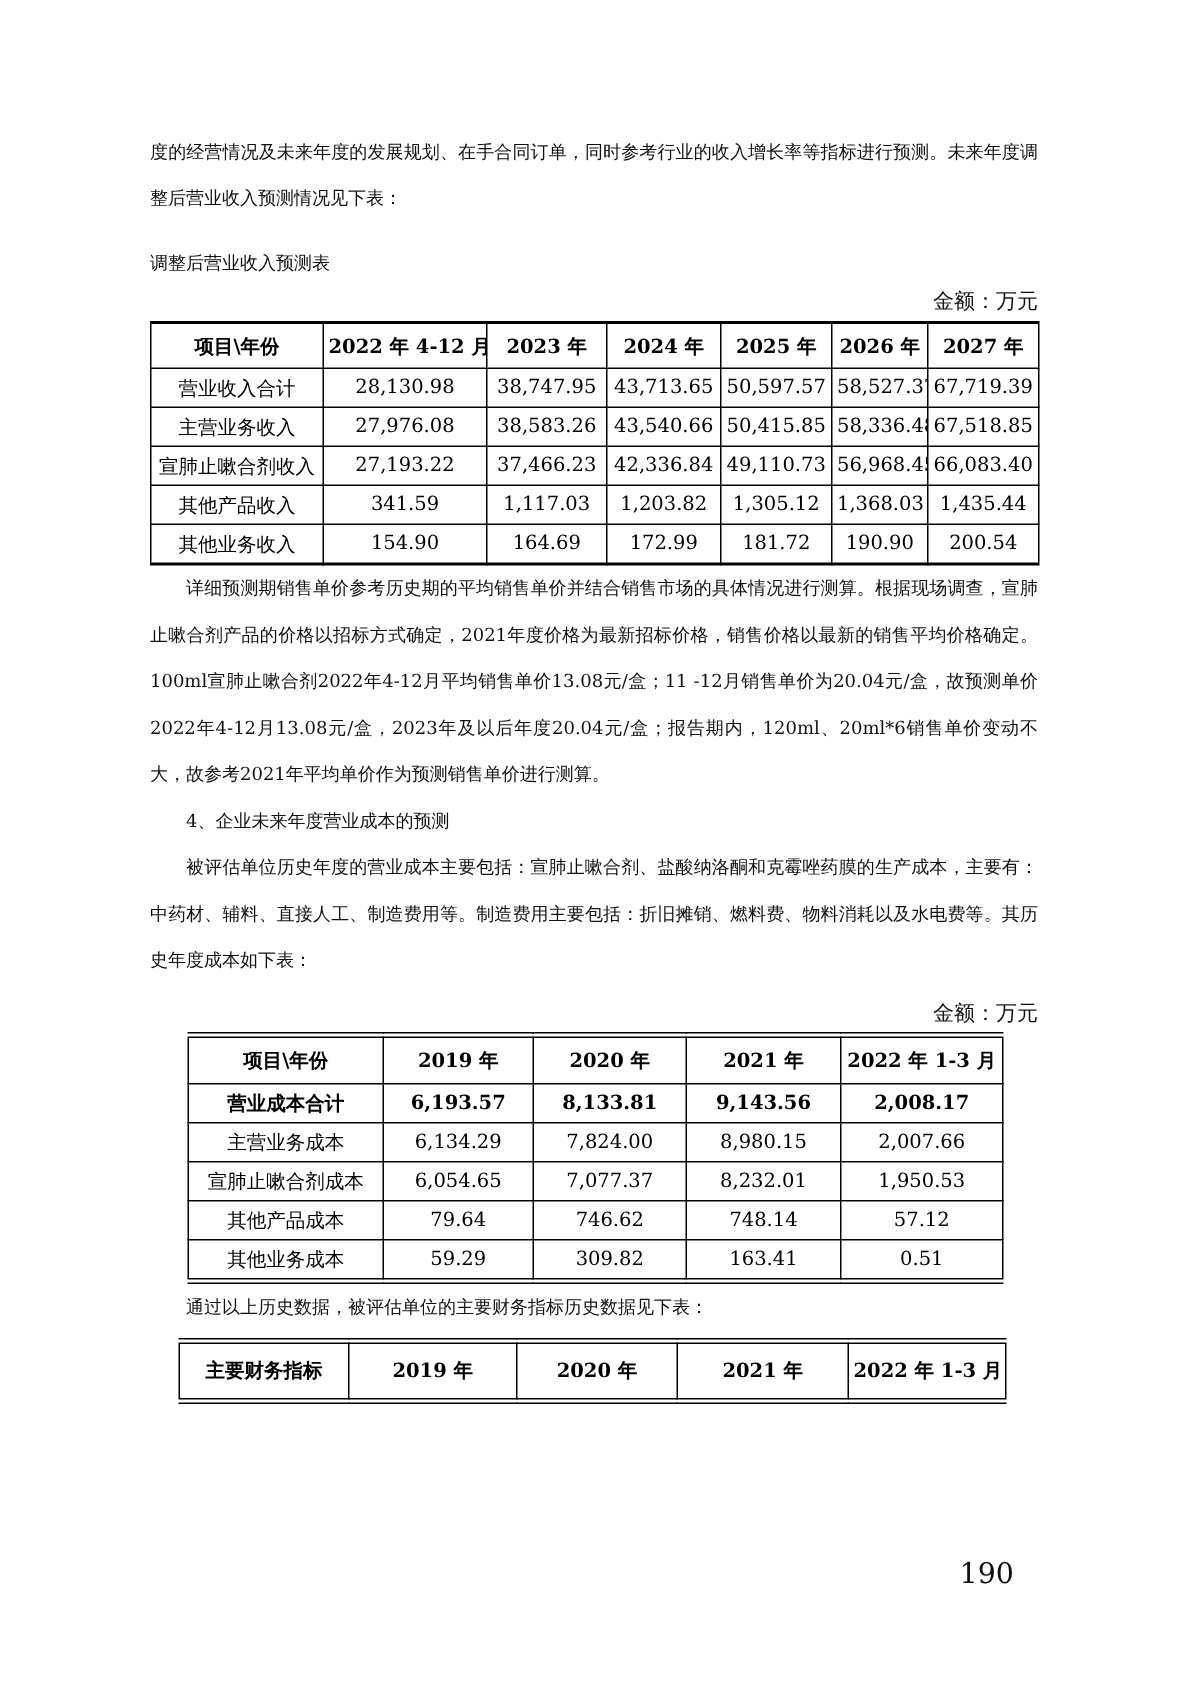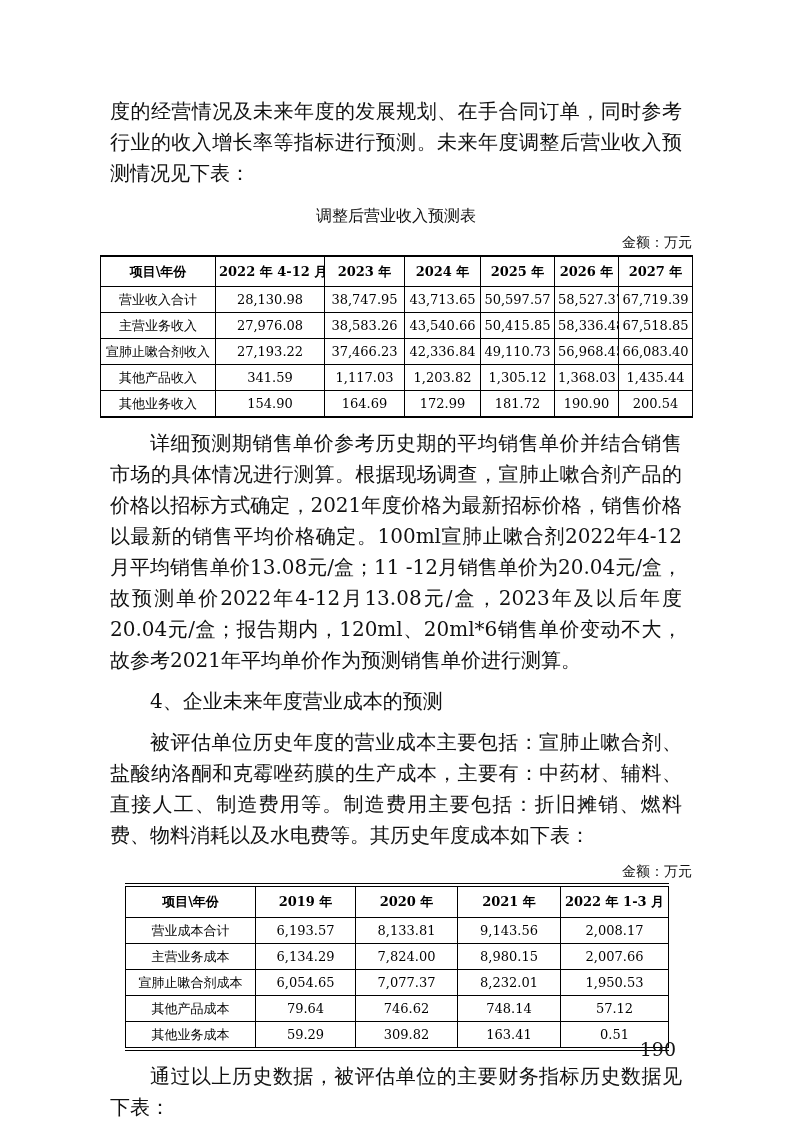--- a/index.html
+++ b/index.html
@@ -2,38 +2,38 @@
 <html><head>
 <meta charset="utf-8">
 <style>
   html,body { margin:0; padding:0; background:#ffffff; }
   .page {
     position:relative; width:793px; height:1122px; background:#ffffff;
     color:#111; font-family:"DejaVu Serif","Liberation Serif",serif;
     overflow:hidden;
   }
   .content { position:absolute; left:100px; top:86px; width:592px; }
-  p.body { font-size:20px; line-height:31px; text-align:justify; margin:10px; }
+  p.body { font-size:12px; line-height:31px; text-align:justify; margin:0; }
   .indent { text-indent:2em; }
-  .table-title { text-align:center; font-size:16px; line-height:22px; margin:16px 0 0 0; }
+  .table-title { text-align:left; font-size:12px; line-height:22px; margin:16px 0 0 0; }
   .unit { text-align:right; font-size:14px; line-height:18px; margin:6px 0 3px 0; }
   table { border-collapse:collapse; table-layout:fixed; font-size:13px; color:#000; }
   td, th { border:1px solid #000; padding:0 3px; overflow:hidden; white-space:nowrap; }
   th { font-weight:bold; text-align:center; }
   td.num { text-align:center; }
   td.label { text-align:center; }
   .t1 { width:592px; border-top:2.5px solid #000; border-bottom:2.5px solid #000; }
   .t1 th { height:29px; }
   .t1 td { height:25px; }
   .t2 { width:543px; margin-left:25px; border-top:4px double #000; border-bottom:4px double #000; }
   .t2 th { height:30px; }
   .t2 td { height:25px; }
   .t3 { width:551px; margin-left:19px; border-top:4px double #000; border-bottom:4px double #000;padding-left:32px; }
   .t3 th { height:36px; }
-  tr.bold-row td { font-weight:normal; }
+  tr.bold-row td { font-weight:bold; }
   .mt-table1 { margin-top:4px; }
   .mt-p2 { margin-top:11px; }
   .mt-h4 { margin-top:17px; }
   .mt-p3 { margin-top:9px; }
   .mt-unit2 { margin-top:11px; }
   .mt-p4 { margin-top:10px; line-height:28px; }
   .mt-table3 { margin-top:5px; }
   .page-number { position:absolute; top:1038px; right:117px; font-size:19px; }
 </style>
 </head>

